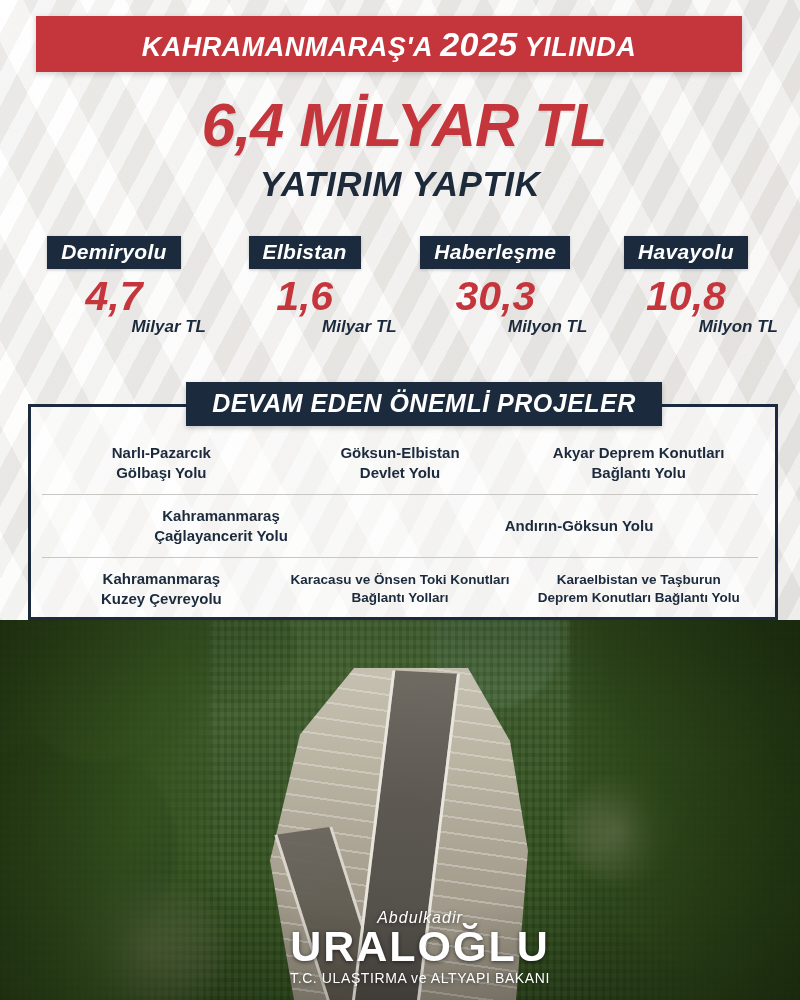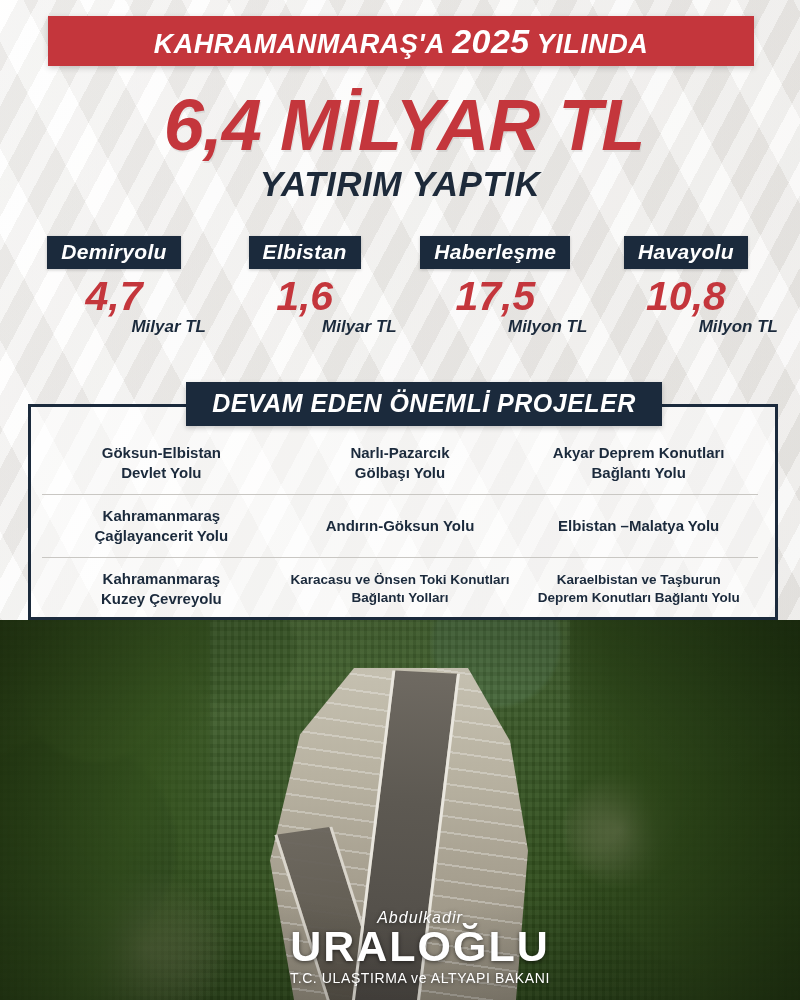--- a/index.html
+++ b/index.html
@@ -45,24 +45,24 @@
       rgba(255,255,255,0.35) 40px,
       rgba(215,212,208,0.20) 40px,
       rgba(215,212,208,0.20) 90px
     );
     pointer-events: none;
   }
 
   
   .header-banner {
     position: absolute;
-    left: 48px;
+    left: 36px;
     top: 16px;
     width: 706px;
-    height: 50px;
+    height: 56px;
     background: #c4363c;
     display: flex;
     align-items: center;
     justify-content: center;
     box-shadow: 0 2px 6px rgba(0,0,0,0.18);
   }
   .header-banner .htext {
     color: #ffffff;
     font-weight: bold;
     font-style: italic;
@@ -79,21 +79,21 @@
   
   .amount-wrap {
     position: absolute;
     left: 0;
     top: 82px;
     width: 800px;
     text-align: center;
   }
   .amount {
     color: #c4363c;
-    font-size: 72px;
+    font-size: 61px;
     font-weight: bold;
     font-style: italic;
     letter-spacing: -1px;
     line-height: 86px;
     text-shadow: 1px 2px 0 rgba(0,0,0,0.07);
     padding-left: 8px;
   }
   .amount-sub {
     color: #1d2a3a;
     font-size: 35px;
@@ -367,44 +367,43 @@
       <div class="value">4,7</div>
       <div class="unit">Milyar TL</div>
     </div>
     <div class="stat">
       <div class="label">Elbistan</div>
       <div class="value">1,6</div>
       <div class="unit">Milyar TL</div>
     </div>
     <div class="stat">
       <div class="label">Haberleşme</div>
-      <div class="value">17,5</div>
+      <div class="value">30,3</div>
       <div class="unit">Milyon TL</div>
     </div>
     <div class="stat">
       <div class="label">Havayolu</div>
       <div class="value">10,8</div>
       <div class="unit">Milyon TL</div>
     </div>
   </div>
 
   <div class="projects-box"></div>
   <div class="projects-title-wrap">
     <div class="projects-title">DEVAM EDEN ÖNEMLİ PROJELER</div>
   </div>
   <div class="proj-rows">
     <div class="proj-row">
+      <div class="proj-cell">Narlı-Pazarcık<br>Gölbaşı Yolu</div>
       <div class="proj-cell">Göksun-Elbistan<br>Devlet Yolu</div>
-      <div class="proj-cell">Narlı-Pazarcık<br>Gölbaşı Yolu</div>
       <div class="proj-cell">Akyar Deprem Konutları<br>Bağlantı Yolu</div>
     </div>
     <div class="proj-row">
       <div class="proj-cell">Kahramanmaraş<br>Çağlayancerit Yolu</div>
       <div class="proj-cell">Andırın-Göksun Yolu</div>
-      <div class="proj-cell">Elbistan –Malatya Yolu</div>
     </div>
     <div class="proj-row last">
       <div class="proj-cell">Kahramanmaraş<br>Kuzey Çevreyolu</div>
       <div class="proj-cell small">Karacasu ve Önsen Toki Konutları<br>Bağlantı Yolları</div>
       <div class="proj-cell small">Karaelbistan ve Taşburun<br>Deprem Konutları Bağlantı Yolu</div>
     </div>
   </div>
 
   <div class="photo">
     <div class="forest"></div>

